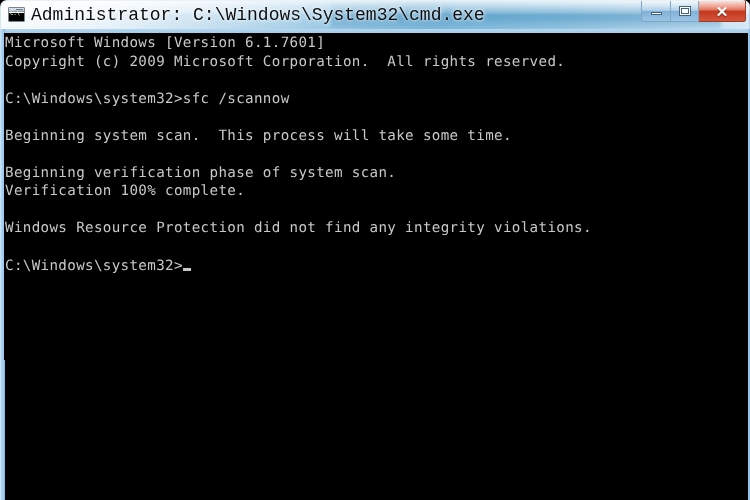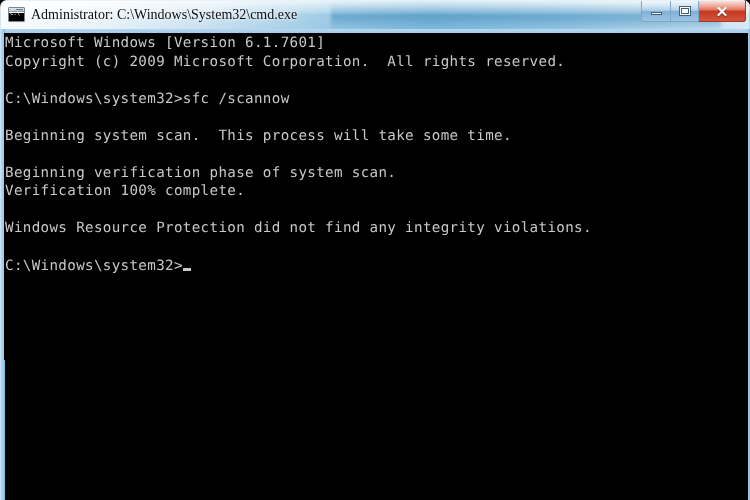--- a/index.html
+++ b/index.html
@@ -113,22 +113,22 @@
     letter-spacing: -0.4px;
     white-space: nowrap;
   }
 
   #window-title {
     position: absolute;
     left: 30px;
     top: 4px;
     height: 20px;
     line-height: 20px;
-    font-family: Liberation Serif, serif;
-    font-size: 14px;
+    font-family: Liberation Mono, monospace;
+    font-size: 18px;
     color: #0b0d10;
     white-space: nowrap;
     text-shadow: 0 0 3px rgba(255,255,255,0.95), 0 0 6px rgba(255,255,255,0.8);
   }
 
   
   #window-buttons {
     position: absolute;
     right: 3px;
     top: 0px;

